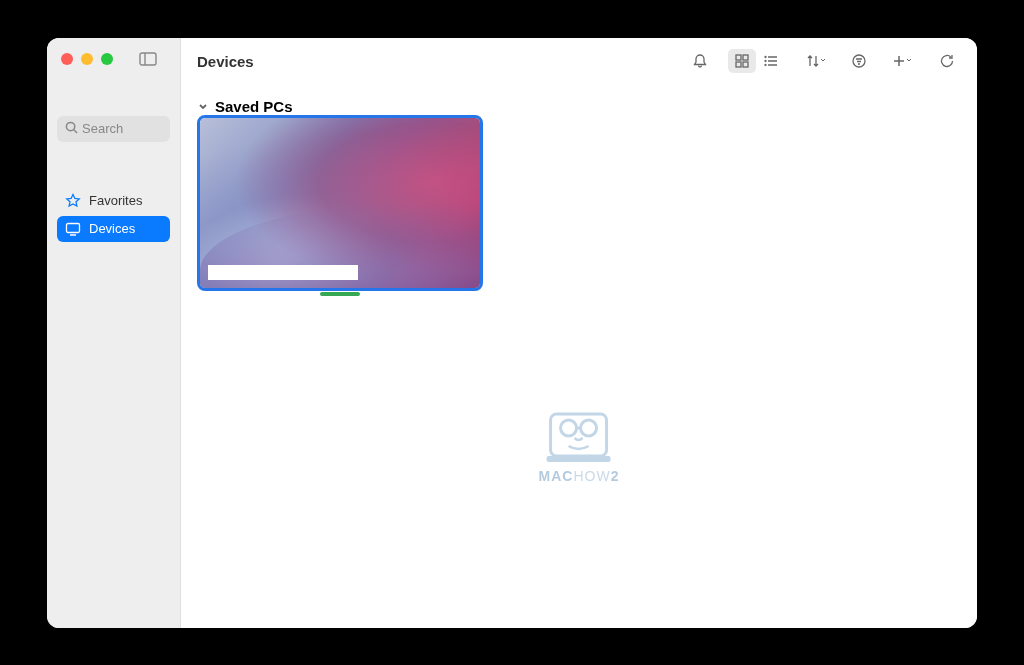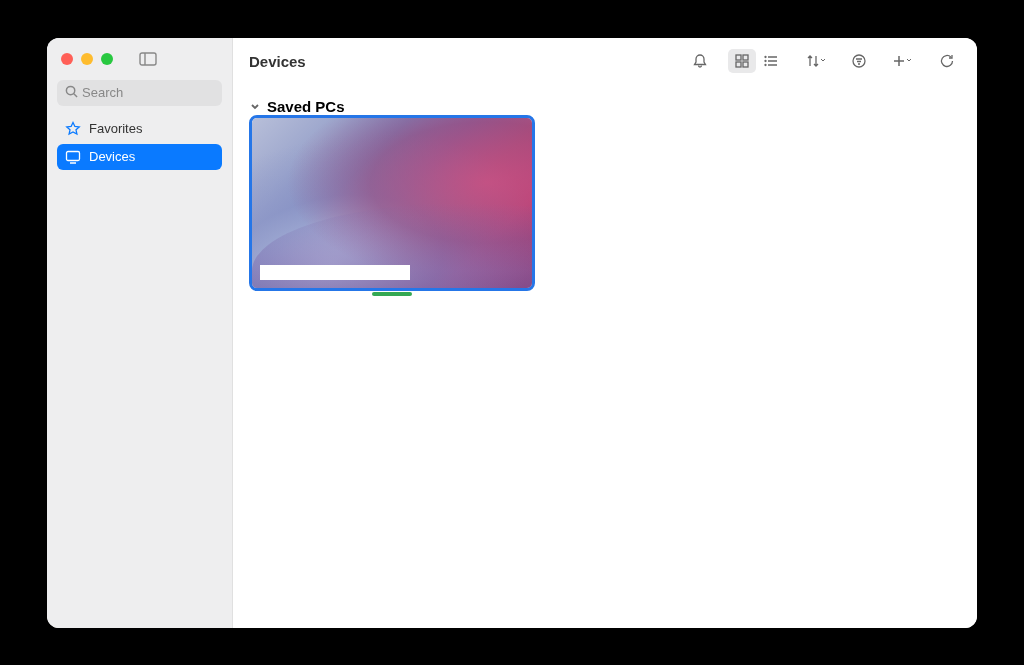--- a/index.html
+++ b/index.html
@@ -22,25 +22,26 @@
       width: 930px;
       height: 590px;
       background: #fff;
       border-radius: 12px;
       overflow: hidden;
       display: flex;
       box-shadow: 0 20px 60px rgba(0,0,0,0.4);
     }
     
     .sidebar {
-      width: 186px;
+      width: 134px;
       background: #eeeeef;
       border-right: 1px solid #e0e0e0;
       display: flex;
       flex-direction: column;
+      gap: 36px;
     }
     
     .traffic-lights {
       display: flex;
       gap: 8px;
       padding: 14px 14px 10px 14px;
       align-items: center;
     }
     
     .traffic-light {
@@ -436,17 +437,33 @@
               <div class="wave1"></div>
               <div class="wave2"></div>
               <div class="wave3"></div>
               <div class="pc-label-bar"></div>
             </div>
           </div>
           <div class="pc-status-bar"></div>
         </div>
       </div>
 
+      <div class="watermark">
+        <div class="watermark-logo">
+          <svg width="68" height="58" viewBox="0 0 68 58" fill="none" stroke="#7aa6cc" stroke-width="3">
+            <rect x="6" y="8" width="56" height="42" rx="6"></rect>
+            <circle cx="24" cy="22" r="8"></circle>
+            <circle cx="44" cy="22" r="8"></circle>
+            <line x1="32" y1="22" x2="36" y2="22"></line>
+            <path d="M30 32 q4 4 8 0" stroke-width="2.5"></path>
+            <path d="M24 40 q10 6 20 0" stroke-width="2.5"></path>
+            <rect x="2" y="50" width="64" height="6" rx="2" fill="#7aa6cc" stroke="none"></rect>
+          </svg>
+        </div>
+        <div class="watermark-text">
+          <span>MAC</span><span class="how">HOW</span><span>2</span>
+        </div>
+      </div>
 
     </div>
   </main>
 
 </div>
 
 </body></html>

